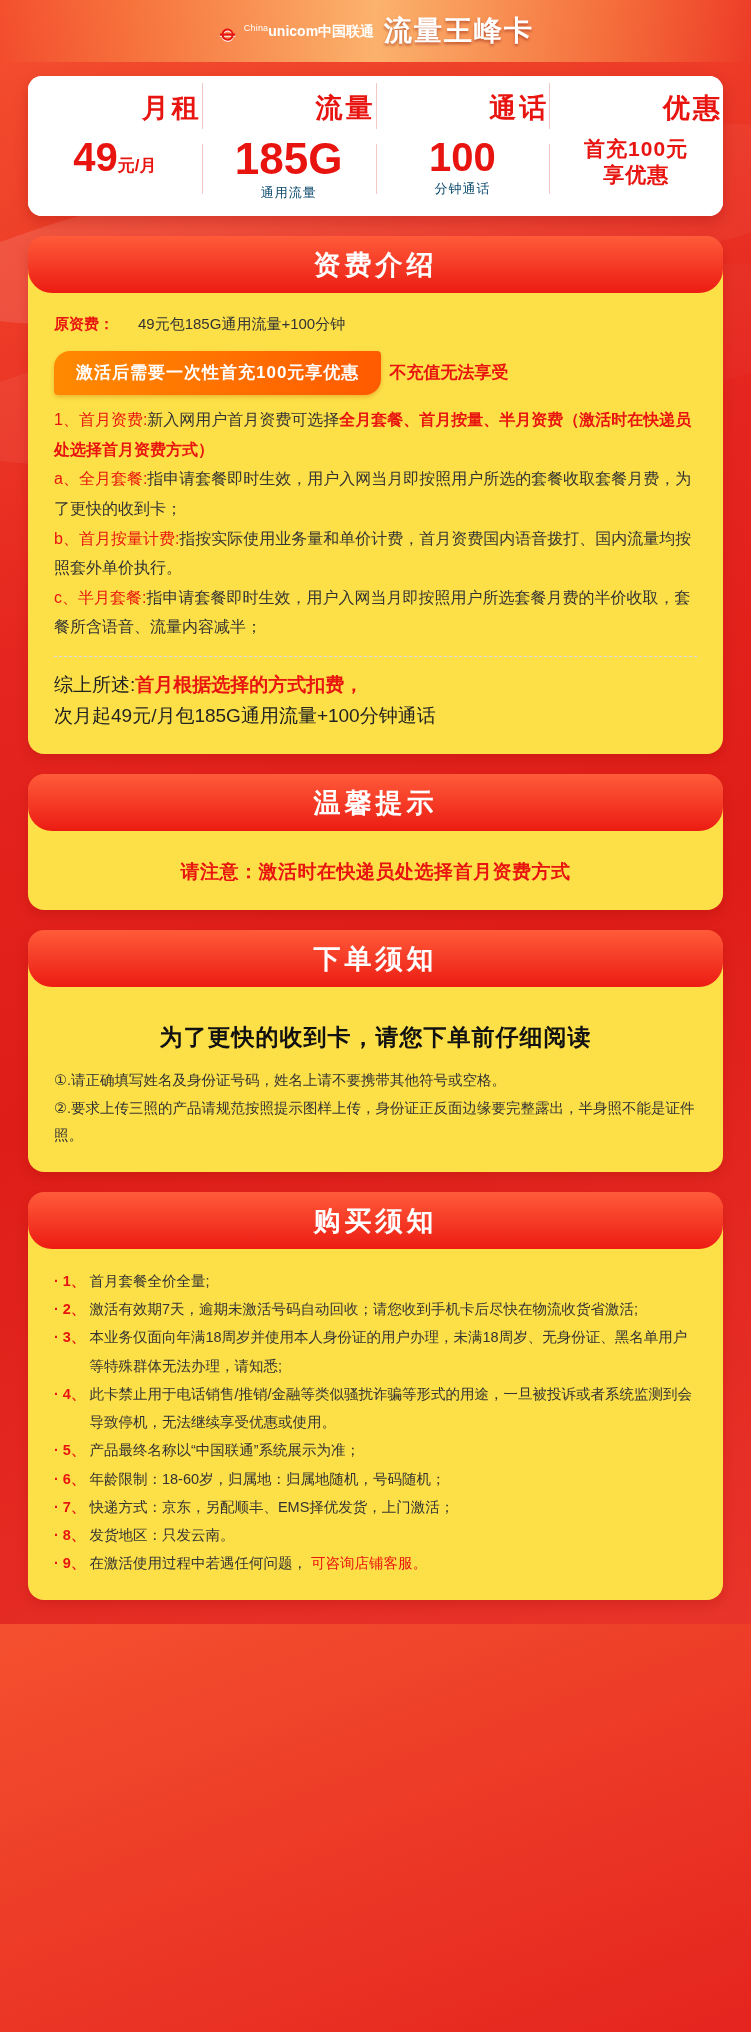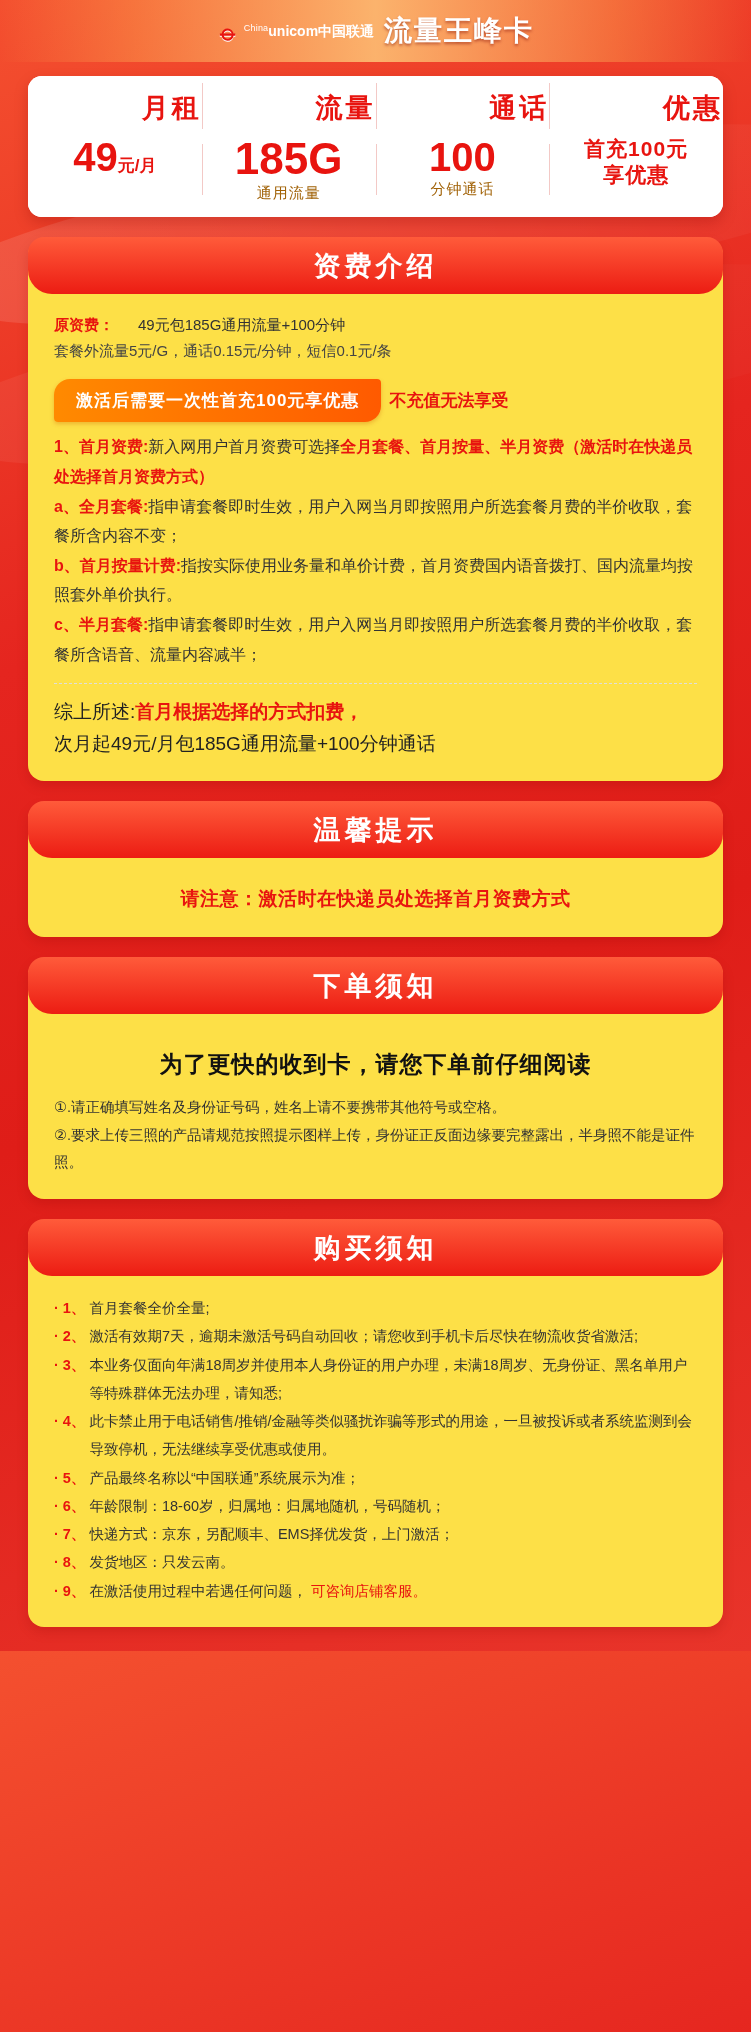--- a/index.html
+++ b/index.html
@@ -58,21 +58,21 @@
     content:""; position:absolute; left:0; top:12%; bottom:12%; width:1px;
     background:#f3c9c6;
   }
   .spec-body { display:flex; background:#fff; padding-bottom:14px; }
   .spec-body > div { flex:1; text-align:center; position:relative; }
   .big { color:#e8140f; font-weight:bold; line-height:1.05; }
   .v-rent { font-size:40px; }
   .v-rent .unit { font-size:17px; font-weight:bold; }
   .v-data { font-size:44px; color:#e8140f; }
   .v-call { font-size:40px; }
-  .sub { font-size:15px; color:#a16207; margin-top:2px; letter-spacing:1px; }
+  .sub { font-size:13px; color:#0c4a6e; margin-top:2px; letter-spacing:1px; }
   .promo-val { font-size:21px; font-weight:bold; color:#e8140f; line-height:1.25; letter-spacing:1px; }
 
   
   .card {
     position:relative;
     margin:22px 28px 0;
     background:#fde047;
     border-radius:16px;
     padding:0 0 22px;
     box-shadow:0 5px 12px rgba(140,0,0,.2);
@@ -102,21 +102,21 @@
   .charge-pill {
     background: linear-gradient(90deg,#ff8a00,#ff5a00);
     color:#fff; font-weight:bold; font-size:17px; letter-spacing:1px;
     padding:7px 22px; border-radius:16px 4px 16px 4px;
     box-shadow:0 2px 4px rgba(200,80,0,.3);
   }
   .charge-note { color:#e8140f; font-weight:bold; font-size:17px; }
 
   .li { font-size:16px; line-height:1.85; color:#333; }
   .li .r { color:#e8140f; font-weight:bold; }
-  .li .b { color:#e8140f; font-weight:bold; }
+  .li .b { color:#e8140f; font-weight:normal; }
   .dashed { border-top:1px dashed #ddd; margin:14px 0 12px; }
 
   .summary { font-size:19px; line-height:1.65; color:#222; }
   .summary .r { color:#e8140f; font-weight:bold; }
 
   .tip-line { font-size:19px; font-weight:bold; color:#e8140f; text-align:center; padding:6px 0 0; letter-spacing:.5px; }
   .tip-line .t2 { color:#e8140f; }
 
   .order-head { text-align:center; font-size:23px; font-weight:bold; color:#111; padding:12px 0 10px; letter-spacing:1px; }
   .order-p { font-size:14.5px; line-height:1.9; color:#333; }
@@ -174,32 +174,31 @@
     </div>
   </div>
 
   <div class="card">
     <div class="card-title">资费介绍</div>
     <div class="card-body">
       <div class="row">
         <span class="lbl-red">原资费：</span>
         <span class="txt">49元包185G通用流量+100分钟</span>
       </div>
-      <div class="muted">套餐外流量5元/G，通话0.15元/分钟，短信0.1元/条</div>
 
       <div class="charge-banner">
         <div class="charge-pill">激活后需要一次性首充100元享优惠</div>
         <div class="charge-note">不充值无法享受</div>
       </div>
 
       <div class="li">
         <span class="b">1、首月资费:</span><span>新入网用户首月资费可选择</span><span class="r">全月套餐、首月按量、半月资费（激活时在快递员处选择首月资费方式）</span>
       </div>
       <div class="li">
-        <span class="b">a、全月套餐:</span><span>指申请套餐即时生效，用户入网当月即按照用户所选套餐月费的半价收取，套餐所含内容不变；</span>
+        <span class="b">a、全月套餐:</span><span>指申请套餐即时生效，用户入网当月即按照用户所选的套餐收取套餐月费，为了更快的收到卡；</span>
       </div>
       <div class="li">
         <span class="b">b、首月按量计费:</span><span>指按实际使用业务量和单价计费，首月资费国内语音拨打、国内流量均按照套外单价执行。</span>
       </div>
       <div class="li">
         <span class="b">c、半月套餐:</span><span>指申请套餐即时生效，用户入网当月即按照用户所选套餐月费的半价收取，套餐所含语音、流量内容减半；</span>
       </div>
 
       <div class="dashed"></div>
 

